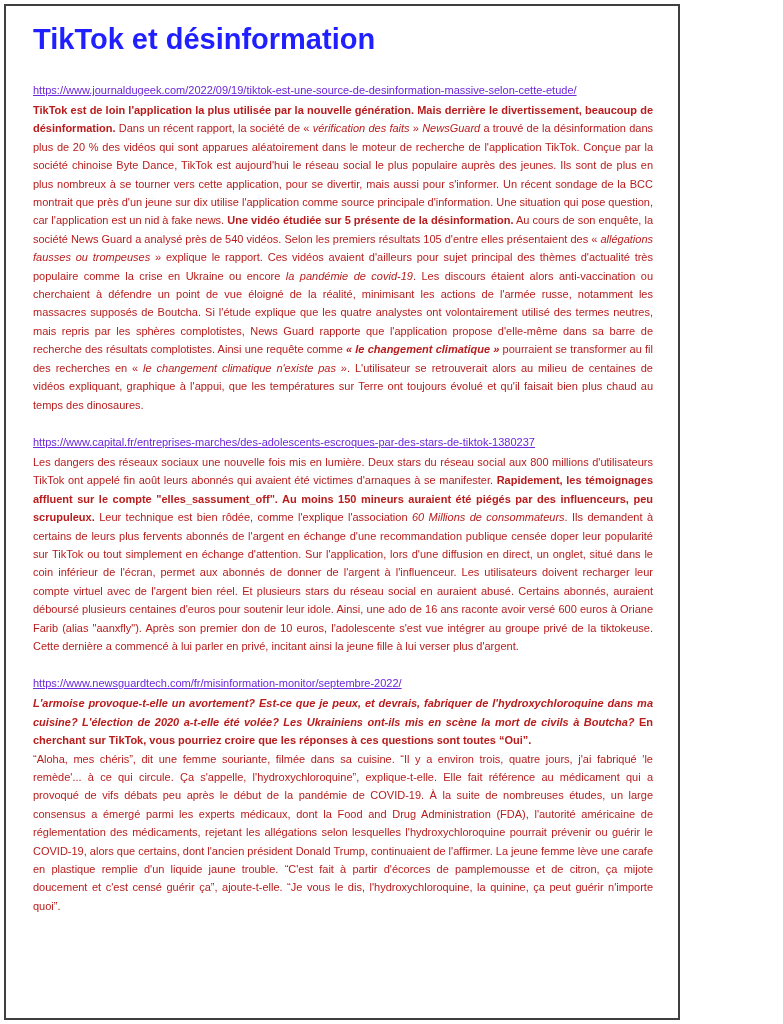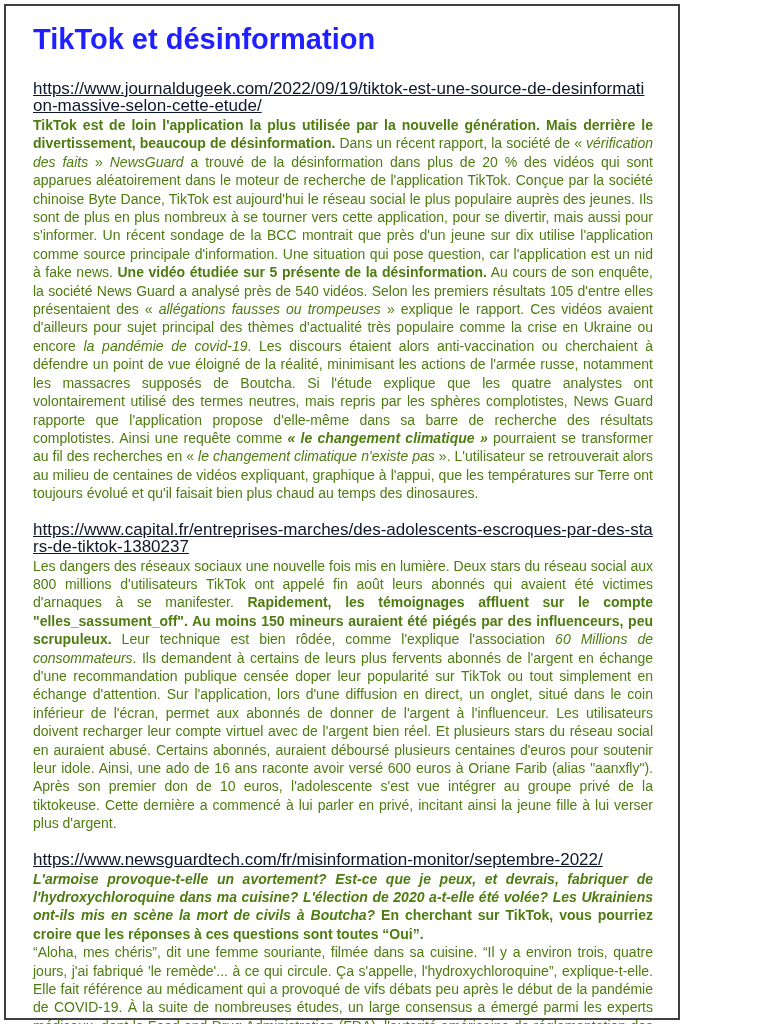--- a/index.html
+++ b/index.html
@@ -24,33 +24,33 @@
     color:#1f1fff;
     font-size:29px;
     line-height:34px;
     font-weight:700;
     margin:4px 0 24px 0;
   }
   .article { margin-top:0; }
   .article + .article { margin-top:18px; }
   a.doc-link {
     display:inline-block;
-    color:#0f172a;
-    font-size:17px;
+    color:#6d28d9;
+    font-size:11px;
     line-height:17px;
     text-decoration:underline;
     word-break:break-all;
     margin:0 0 2px 0;
   }
   p.body-text {
     margin:0;
-    font-size:14px;
+    font-size:11px;
     line-height:18.4px;
     text-align:justify;
-    color:#4d7c0f;
+    color:#b91c1c;
   }
   p.body-text .b  { font-weight:700; }
   p.body-text .i  { font-style:italic; }
   p.body-text .bi { font-weight:700; font-style:italic; }
 </style>
 </head>
 <body>
 
 <div class="page">
   <div class="page-border"></div>

